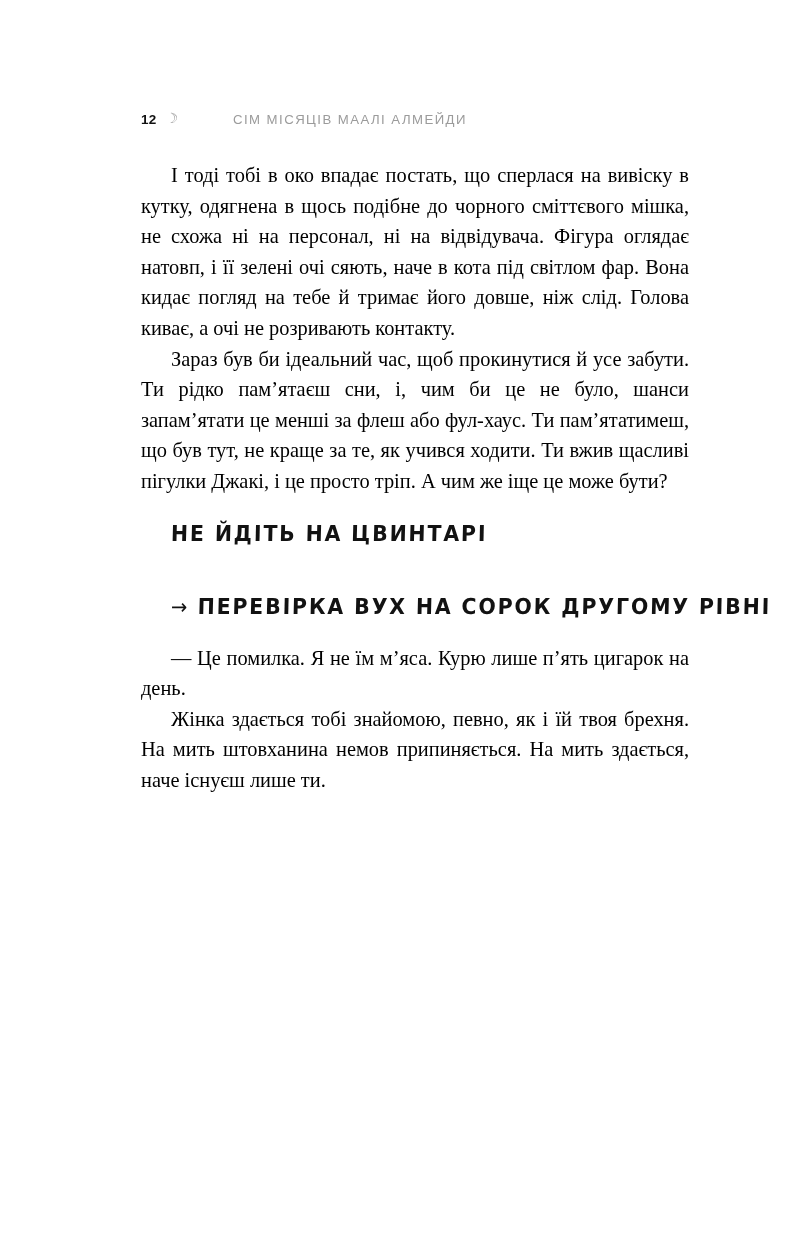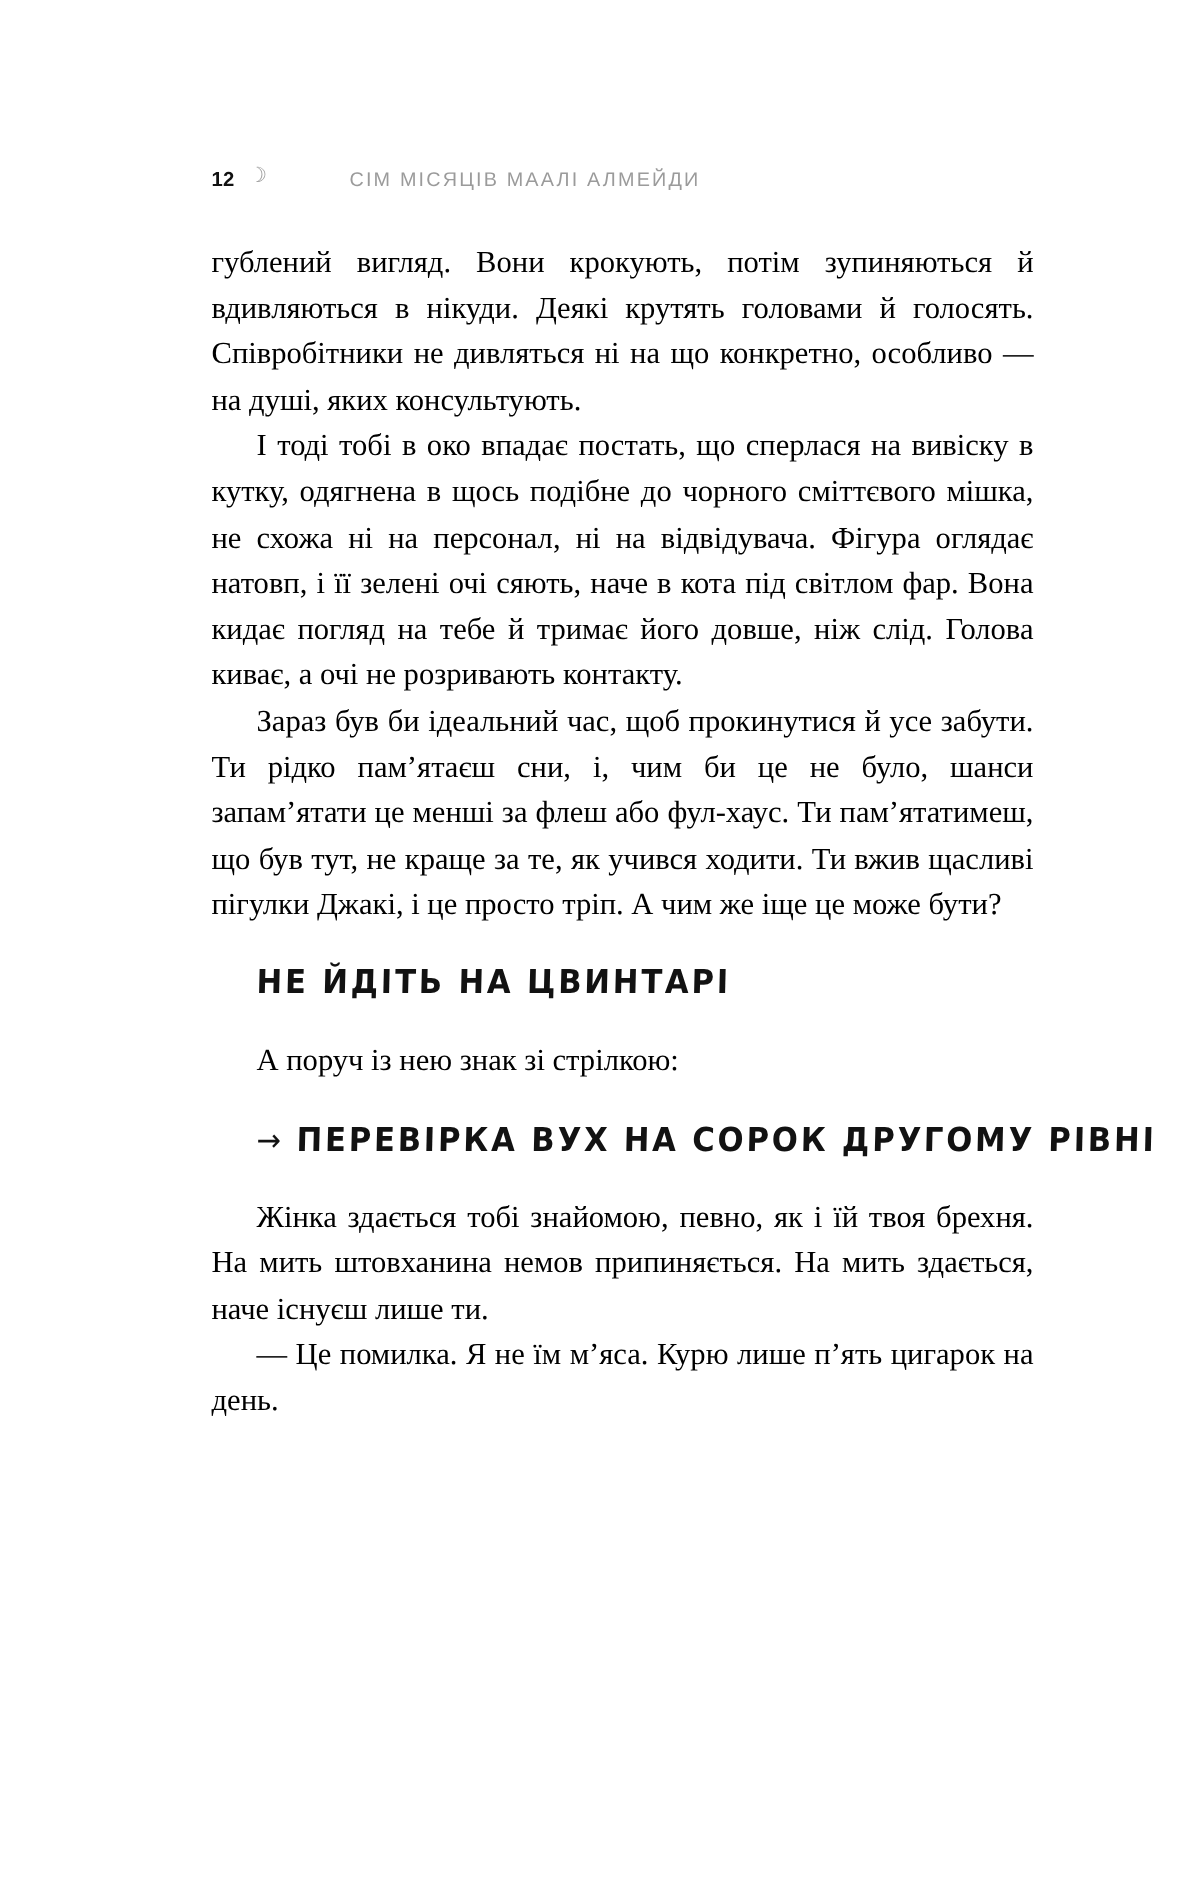--- a/index.html
+++ b/index.html
@@ -120,35 +120,33 @@
 <div class="page">
 
   <div class="running-head">
     <span class="folio">12</span>
     <span class="head-moon">☽</span>
     <span class="head-title">СІМ МІСЯЦІВ МААЛІ АЛМЕЙДИ</span>
   </div>
 
   <div class="text-column">
 
-    <p class="body-par no-indent">гублений вигляд. Вони крокують, потім зупиняються й вдивляються в нікуди. Деякі крутять головами й го­лосять. Співробітники не дивляться ні на що конкрет­но, особливо — на душі, яких консультують.</p>
     <p class="body-par">І тоді тобі в око впадає постать, що сперлася на ви­віску в кутку, одягнена в щось подібне до чорного сміт­тєвого мішка, не схожа ні на персонал, ні на відвідува­ча. Фігура оглядає натовп, і її зелені очі сяють, наче в кота під світлом фар. Вона кидає погляд на тебе й три­має його довше, ніж слід. Голова киває, а очі не розри­вають контакту.</p>
     <p class="body-par">Зараз був би ідеальний час, щоб прокинутися й усе забути. Ти рідко пам’ятаєш сни, і, чим би це не було, шанси запам’ятати це менші за флеш або фул-хаус. Ти пам’ятатимеш, що був тут, не краще за те, як учився ходити. Ти вжив щасливі пігулки Джакі, і це просто тріп. А чим же іще це може бути?</p>
 
     <div class="sign-spacer-above"></div>
     <div class="sign-block sign-indent">
       <div class="sign-line">НЕ ЙДІТЬ НА ЦВИНТАРІ</div>
     </div>
     <div class="sign-spacer-below"></div>
 
-    <p class="body-par">А поруч із нею знак зі стрілкою:</p>
 
     <div class="sign-spacer-above"></div>
     <div class="sign-block sign-indent">
       <div class="sign-line"><span class="sign-arrow">→</span><span>ПЕРЕВІРКА ВУХ НА СОРОК ДРУГОМУ РІВНІ</span></div>
     </div>
     <div class="sign-spacer-below"></div>
 
+    <p class="body-par">— Це помилка. Я не їм м’яса. Курю лише п’ять ци­гарок на день.</p>
     <p class="body-par">Жінка здається тобі знайомою, певно, як і їй твоя брехня. На мить штовханина немов припиняється. На мить здається, наче існуєш лише ти.</p>
-    <p class="body-par">— Це помилка. Я не їм м’яса. Курю лише п’ять ци­гарок на день.</p>
 
   </div>
 </div>
 
 </body></html>

